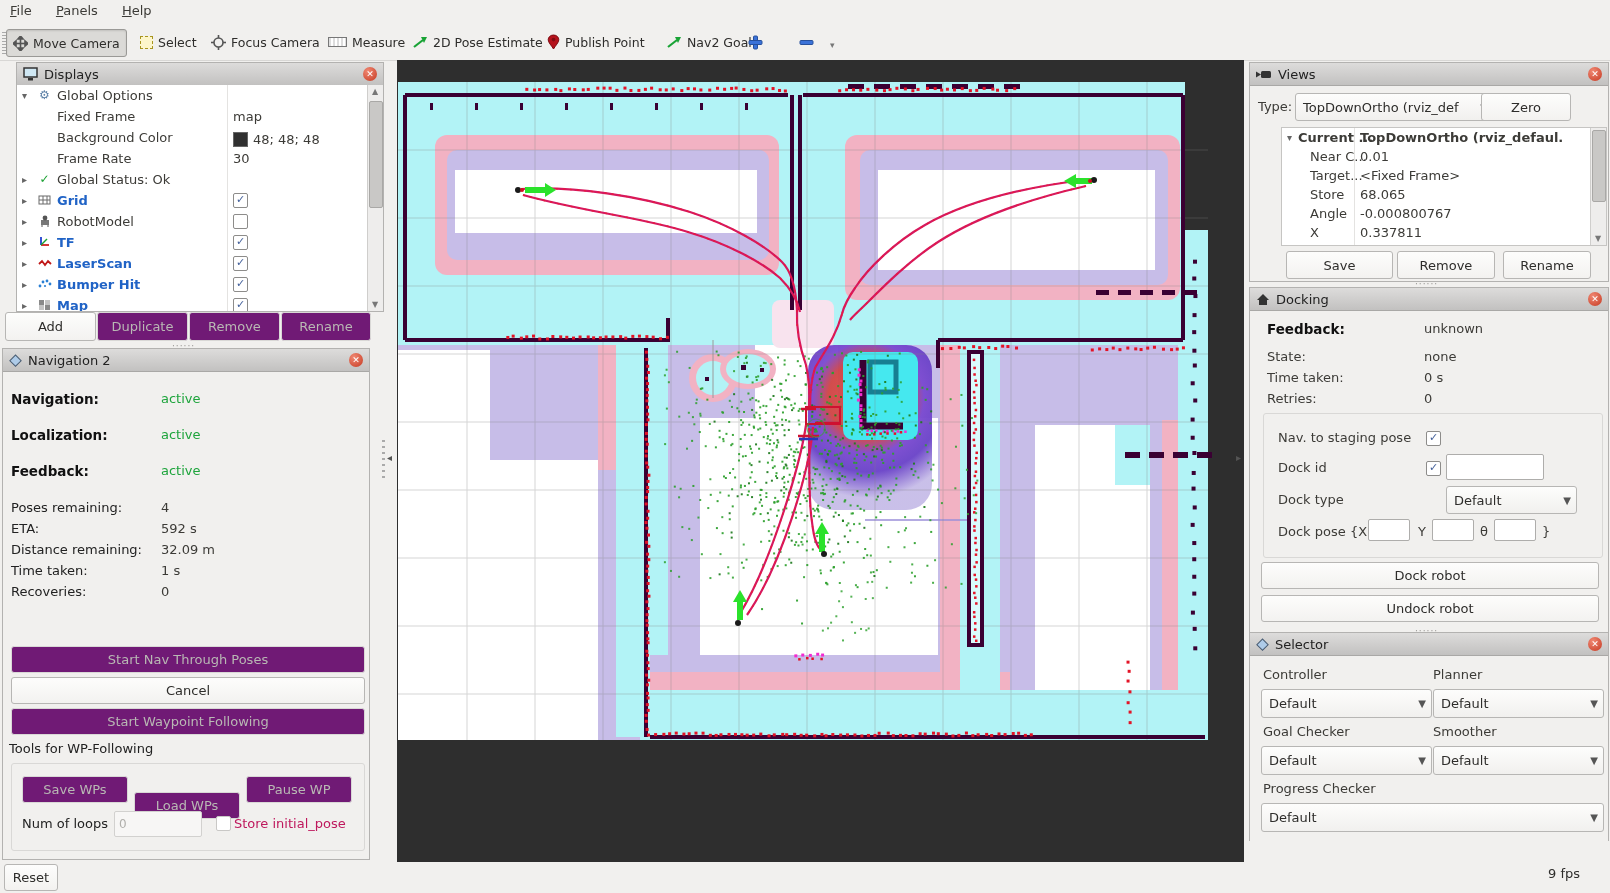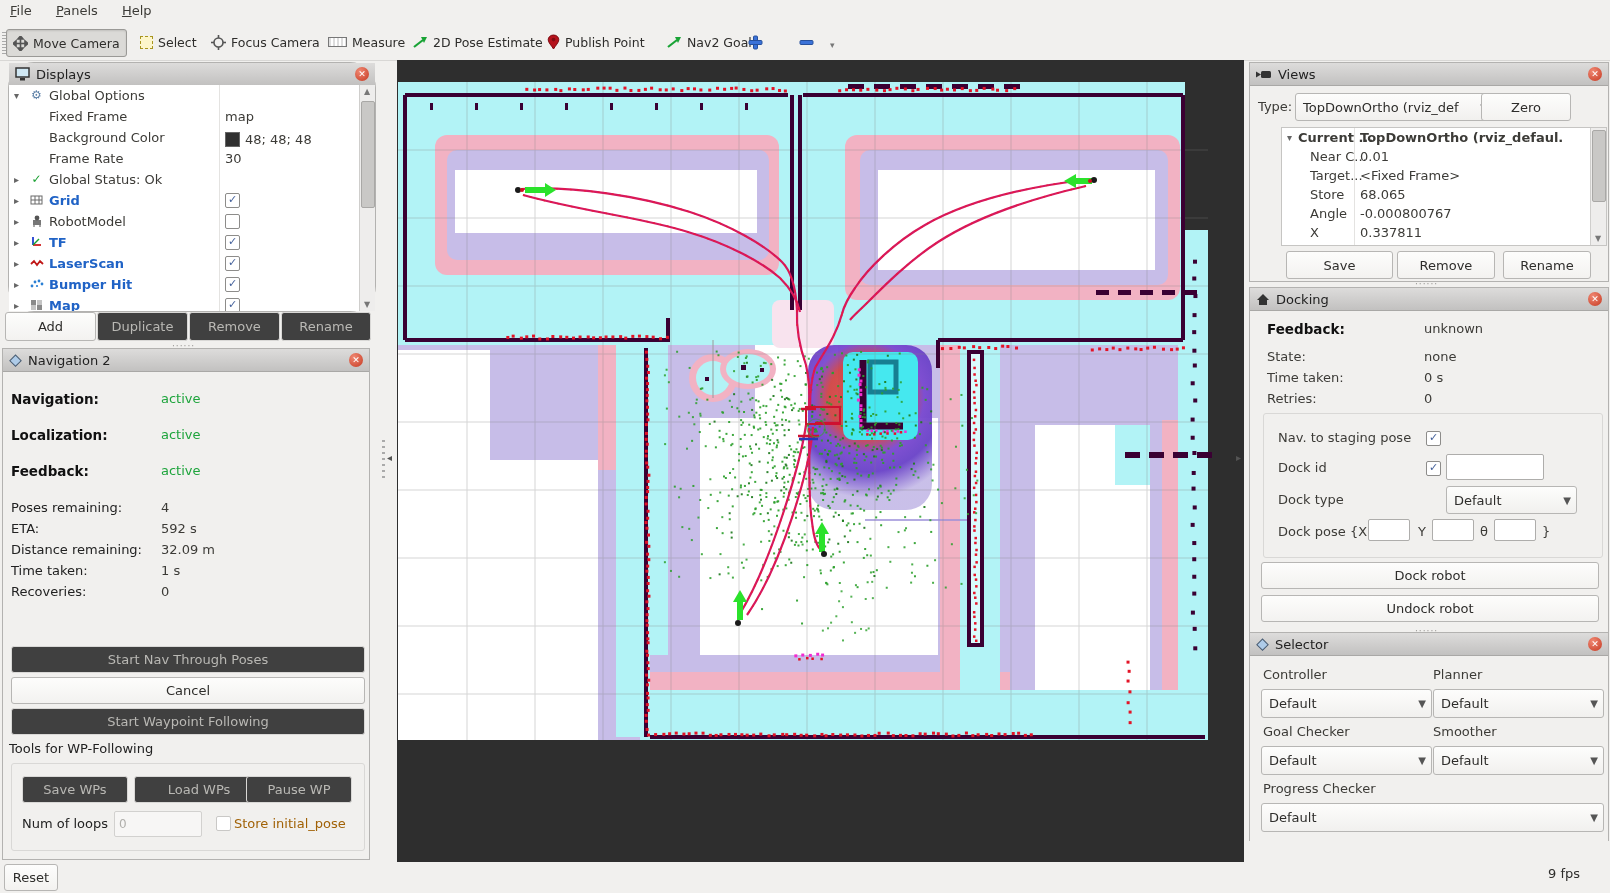--- a/index.html
+++ b/index.html
@@ -19,21 +19,21 @@
   
   .panel{position:absolute;border:1px solid #b3b2b0;background:#f1f0ee;}
   .ttl{height:22px;background:linear-gradient(#dddcdb,#c2c1c0);border-bottom:1px solid #a9a8a6;
        display:flex;align-items:center;gap:6px;padding:0 6px;font-size:13px;color:#222;}
   .ttl .sp{flex:1;}
   .cls{width:14px;height:14px;border-radius:50%;background:radial-gradient(circle at 35% 30%,#f08873,#c63a22);
        color:#fff;font-size:9px;font-weight:bold;line-height:14px;text-align:center;}
   .btn{position:absolute;display:flex;align-items:center;justify-content:center;
        background:linear-gradient(#fdfdfc,#f3f2f0);border:1px solid #b7b6b4;border-radius:3px;
        font-size:13px;color:#2e2d2b;}
-  .btn.dis{color:#b9b8b4;border-color:#d9d8d6;background:#404040;}
+  .btn.dis{color:#b9b8b4;border-color:#d9d8d6;background:#701a75;}
   .combo{position:absolute;display:flex;align-items:center;background:linear-gradient(#fdfdfc,#f1f0ee);
        border:1px solid #b7b6b4;border-radius:3px;padding:0 20px 0 7px;font-size:13px;color:#2e2d2b;}
   .combo .car{position:absolute;right:5px;color:#555;font-size:10px;}
   .inp{position:absolute;background:#fff;border:1px solid #aeadab;border-radius:2px;font:12px "DejaVu Sans",sans-serif;padding:0 4px;box-sizing:border-box;}
   .inp.dis{color:#b0afab;background:#f7f6f5;border-color:#d2d1cf;}
   .chk{position:absolute;width:13px;height:13px;background:#fff;border:1px solid #8d8c8a;border-radius:2px;
        font-size:11px;line-height:12px;text-align:center;color:#44619b;font-weight:bold;}
   .chk.off{color:transparent;}
   .chk.disb{border-color:#c9c8c6;}
   .grpbox{position:absolute;border:1px solid #d9d8d6;border-radius:3px;}
@@ -1479,21 +1479,21 @@
       <circle cx="738" cy="623" r="3" fill="#1a1a1a"></circle>
     </g>
   </g>
 </svg>
 </div>
 
 <div class="ab" style="left:382px;top:440px;width:3px;height:40px;background:repeating-linear-gradient(#aaa 0 2px,transparent 2px 6px);"></div>
 <span class="ab" style="left:387px;top:452px;color:#555;font-size:10px;">◂</span>
 <span class="ab" style="left:1236px;top:452px;color:#555;font-size:10px;">▸</span>
 
-<div class="panel" style="left:8px;top:62px;width:366px;height:248px;border-radius:26px;">
+<div class="panel" style="left:16px;top:62px;width:366px;height:248px;">
   <div class="ttl">
     <svg width="15" height="14">
         <rect x="1" y="1" width="13" height="9" fill="#cfe7f3" stroke="#333" stroke-width="1.5"></rect>
         <rect x="5" y="11" width="5" height="2.5" fill="#333"></rect>
       </svg>
     <span>Displays</span>
       <span class="sp"></span>
     <span class="cls">✕</span>
   </div>
   <div class="tree" style="left:0;top:22px;width:366px;height:226px;border:none;">
@@ -1652,30 +1652,30 @@
     </div>
   <div class="btn dis" style="left:8px;top:359px;width:352px;height:25px;">
       <span>Start Waypoint Following</span>
     </div>
 
   <span class="ab" style="left:6px;top:392px;color:#222;">Tools for WP-Following</span>
   <div class="grpbox" style="left:8px;top:414px;width:352px;height:86px;">
     <div class="btn dis" style="left:10px;top:12px;width:104px;height:25px;">
         <span>Save WPs</span>
       </div>
-    <div class="btn dis" style="left:122px;top:12px;width:104px;height:25px;padding-left:12px;">
+    <div class="btn dis" style="left:122px;top:28px;width:104px;height:25px;">
         <span>Load WPs</span>
       </div>
     <div class="btn dis" style="left:234px;top:12px;width:104px;height:25px;">
         <span>Pause WP</span>
       </div>
     <span class="ab" style="left:10px;top:52px;color:#222;">Num of loops</span>
     <input class="inp dis" style="left: 102px; top: 47px; width: 88px; height: 26px;" value="0">
     <span class="chk off disb" style="left:204px;top:52px;">✓</span>
-    <span class="ab" style="left:222px;top:52px;color:#a16207;">Store initial_pose</span>
+    <span class="ab" style="left:222px;top:52px;color:#be185d;">Store initial_pose</span>
   </div>
 </div>
 
 <div class="btn" style="left:4px;top:864px;width:52px;height:25px;">
     <span>Reset</span>
   </div>
 <span class="ab fps" style="left:1548px;top:866px;">9 fps</span>
 
 <div class="panel" style="left:1249px;top:62px;width:358px;height:218px;">
   <div class="ttl">

